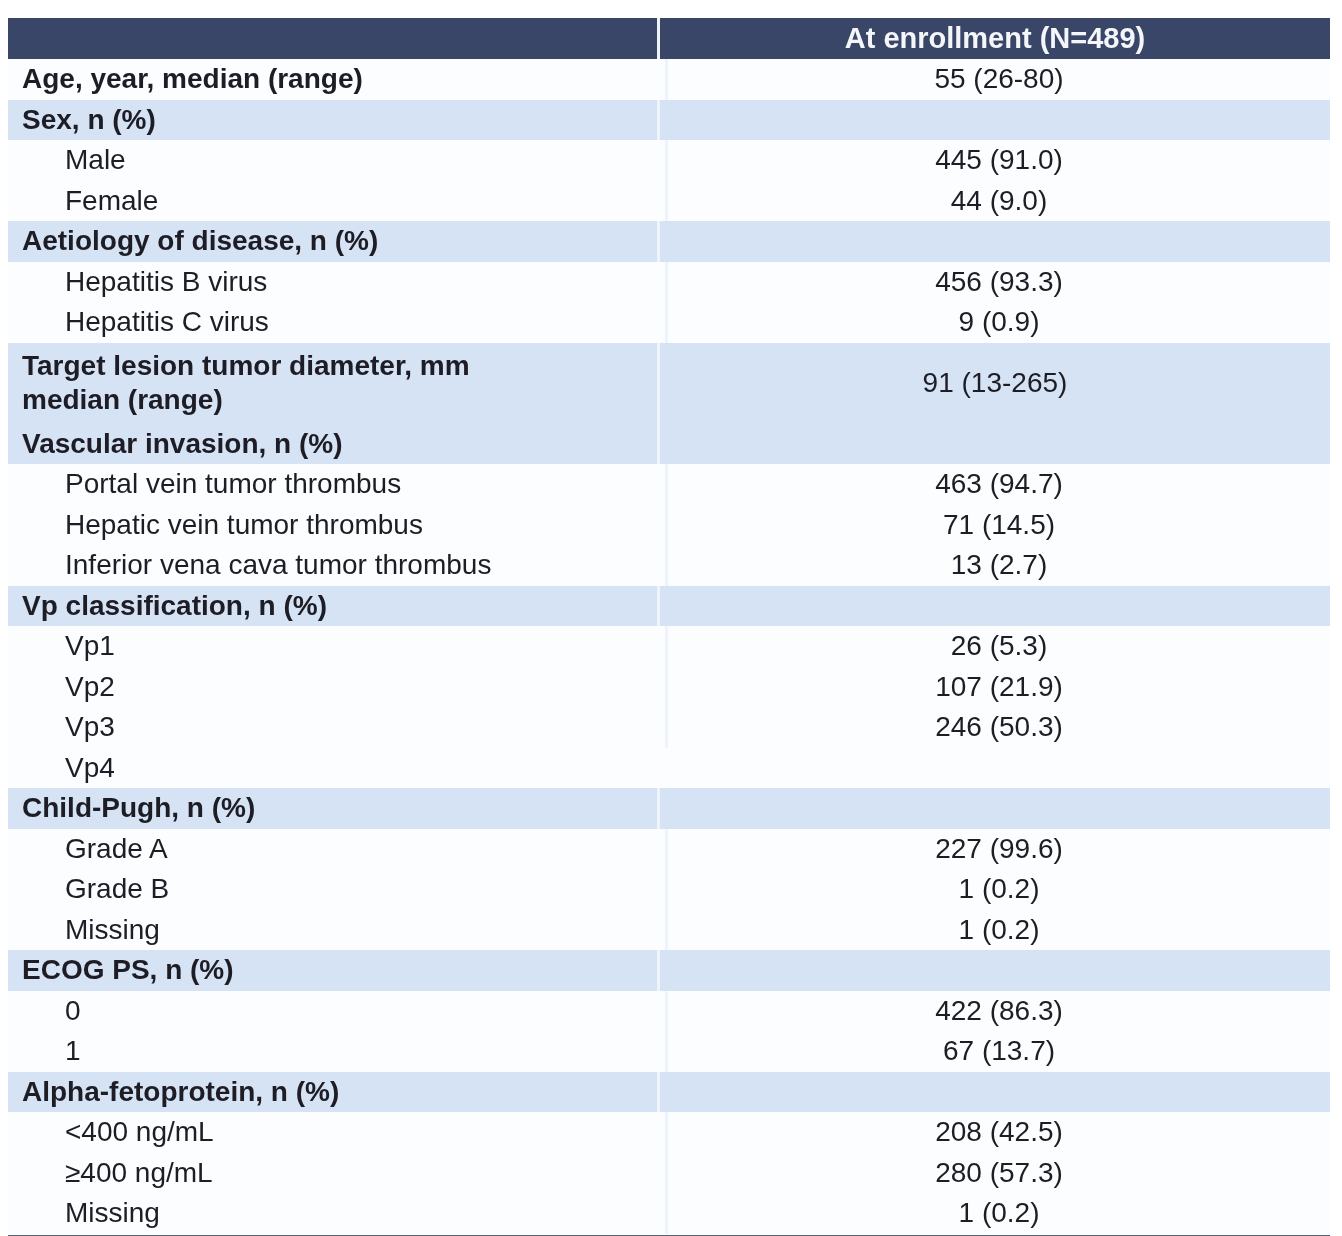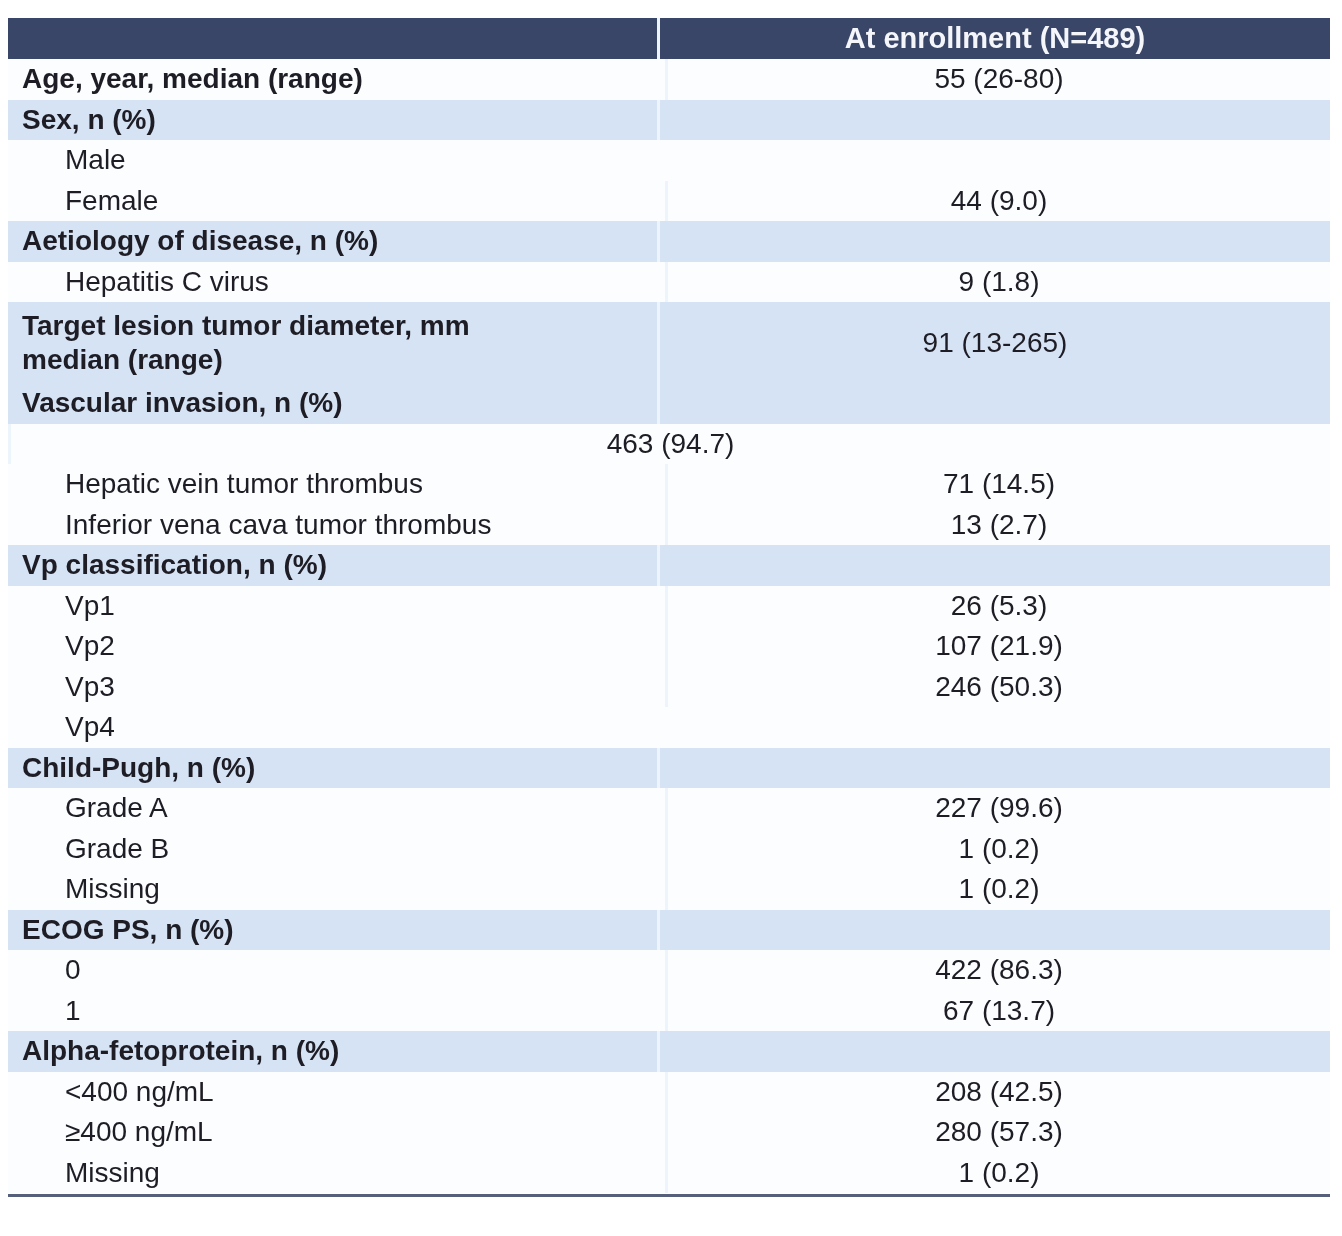--- a/index.html
+++ b/index.html
@@ -98,43 +98,49 @@
         <div class="row toplevel">
     <div class="c1 label">Age, year, median (range)</div>
     <div class="c2 value">55 (26-80)</div>
   </div>
         <div class="row section">
     <div class="c1 label">Sex, n (%)</div>
     <div class="c2 value"></div>
   </div>
         <div class="row item">
     <div class="c1 label">Male</div>
+    <div class="c2 value">445 (91.0)</div>
   </div>
         <div class="row item">
     <div class="c1 label">Female</div>
     <div class="c2 value">44 (9.0)</div>
   </div>
         <div class="row section">
     <div class="c1 label">Aetiology of disease, n (%)</div>
     <div class="c2 value"></div>
   </div>
         <div class="row item">
+    <div class="c1 label">Hepatitis B virus</div>
+    <div class="c2 value">456 (93.3)</div>
+  </div>
+        <div class="row item">
     <div class="c1 label">Hepatitis C virus</div>
-    <div class="c2 value">9 (1.8)</div>
+    <div class="c2 value">9 (0.9)</div>
   </div>
         <div class="row section tall">
     <div class="c1 label">Target lesion tumor diameter, mm
 median (range)</div>
     <div class="c2 value">91 (13-265)</div>
   </div>
         <div class="row section">
     <div class="c1 label">Vascular invasion, n (%)</div>
     <div class="c2 value"></div>
   </div>
         <div class="row item">
+    <div class="c1 label">Portal vein tumor thrombus</div>
     <div class="c2 value">463 (94.7)</div>
   </div>
         <div class="row item">
     <div class="c1 label">Hepatic vein tumor thrombus</div>
     <div class="c2 value">71 (14.5)</div>
   </div>
         <div class="row item">
     <div class="c1 label">Inferior vena cava tumor thrombus</div>
     <div class="c2 value">13 (2.7)</div>
   </div>

